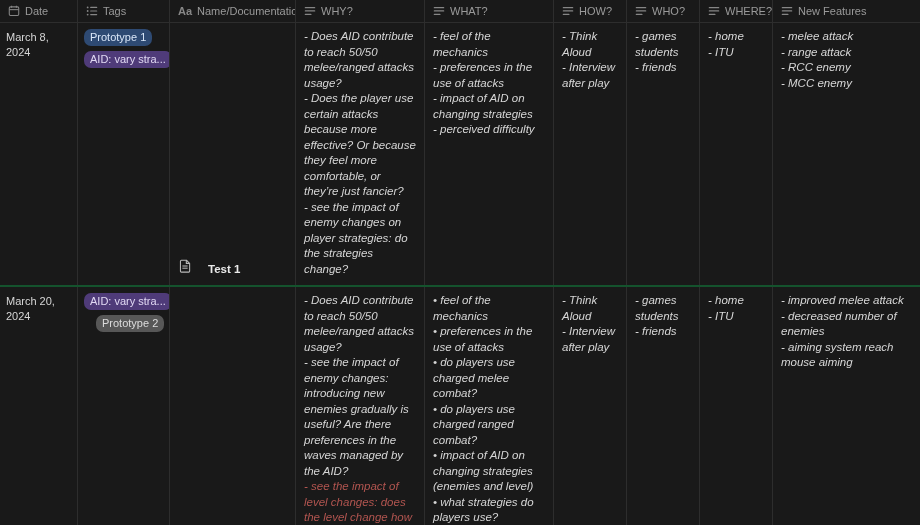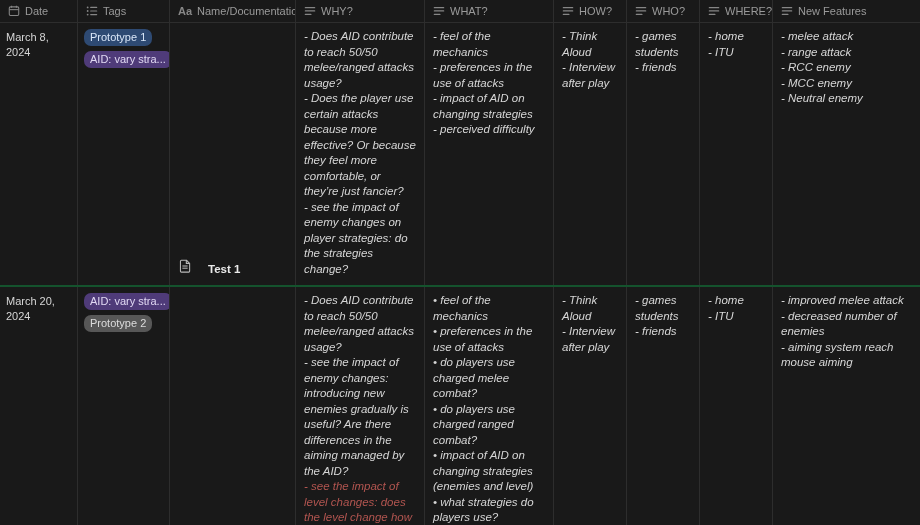--- a/index.html
+++ b/index.html
@@ -36,21 +36,21 @@
   .para.red{color:#b25550;}
   
   .cell-tags{padding:6px 4px 8px 6px;}
   .chip{
     display:block;width:fit-content;max-width:100%;
     padding:1px 6px;margin:0 0 5px 0;border-radius:7px;
     font-size:11px;line-height:15px;white-space:nowrap;overflow:hidden;
   }
   .chip.blue{background:#2e4a73;color:#d9e6f8;}
   .chip.purple{background:#4f3b79;color:#e0d8f3;}
-  .chip.gray{background:#575757;color:#dcdcdc;}
+  .chip.gray{background:#575757;color:#dcdcdc;margin-left:12px;}
   
   .cell-name{display:flex;align-items:flex-end;gap:16px;padding-top:7px;}
   .page-icon{flex:0 0 auto;margin-top:1px;}
   .name-title{font-weight:700;color:#eaeaea;font-size:11.5px;}
 </style>
 </head>
 <body>
 
 <div class="page">
 
@@ -182,41 +182,40 @@
         </div>
         <div class="cell cell-where">
           <div class="para">- home</div>
           <div class="para">- ITU</div>
         </div>
         <div class="cell cell-features">
           <div class="para">- melee attack</div>
           <div class="para">- range attack</div>
           <div class="para">- RCC enemy</div>
           <div class="para">- MCC enemy</div>
-          <div class="para">- Neutral enemy</div>
         </div>
       </div>
       <div class="grid row r1">
         <div class="cell cell-date"><span>March 20, 2024</span></div>
         <div class="cell cell-tags">
           <span class="chip purple">AID: vary stra...</span>
           <span class="chip gray">Prototype 2</span>
         </div>
         <div class="cell cell-name">
           <span><svg class="page-icon" width="14" height="14" viewBox="0 0 16 16" fill="none" stroke="#b9b9b9" stroke-width="1.2">
               <path d="M3.5 1.5h6L13 5v9a1 1 0 0 1-1 1H3.5a1 1 0 0 1-1-1v-11.5a1 1 0 0 1 1-1z" transform="translate(0.3,0)"></path>
               <path d="M9.5 1.5V5H13"></path>
               <line x1="5" y1="8" x2="11" y2="8"></line>
               <line x1="5" y1="10.5" x2="11" y2="10.5"></line>
             </svg></span>
           <span class="name-title">Test 2</span>
         </div>
         <div class="cell cell-why">
           <div class="para">- Does AID contribute to reach 50/50 melee/ranged attacks usage?</div>
-          <div class="para">- see the impact of enemy changes: introducing new enemies gradually is useful? Are there differences in the aiming managed by the AID?</div>
+          <div class="para">- see the impact of enemy changes: introducing new enemies gradually is useful? Are there preferences in the waves managed by the AID?</div>
           <div class="para red">- see the impact of level changes: does the level change how players deal with enemies?</div>
         </div>
         <div class="cell cell-what">
           <div class="para">• feel of the mechanics</div>
           <div class="para">• preferences in the use of attacks</div>
           <div class="para">• do players use charged melee combat?</div>
           <div class="para">• do players use charged ranged combat?</div>
           <div class="para">• impact of AID on changing strategies (enemies and level)</div>
           <div class="para">• what strategies do players use?</div>
           <div class="para red">• player strategies in different maps</div>

